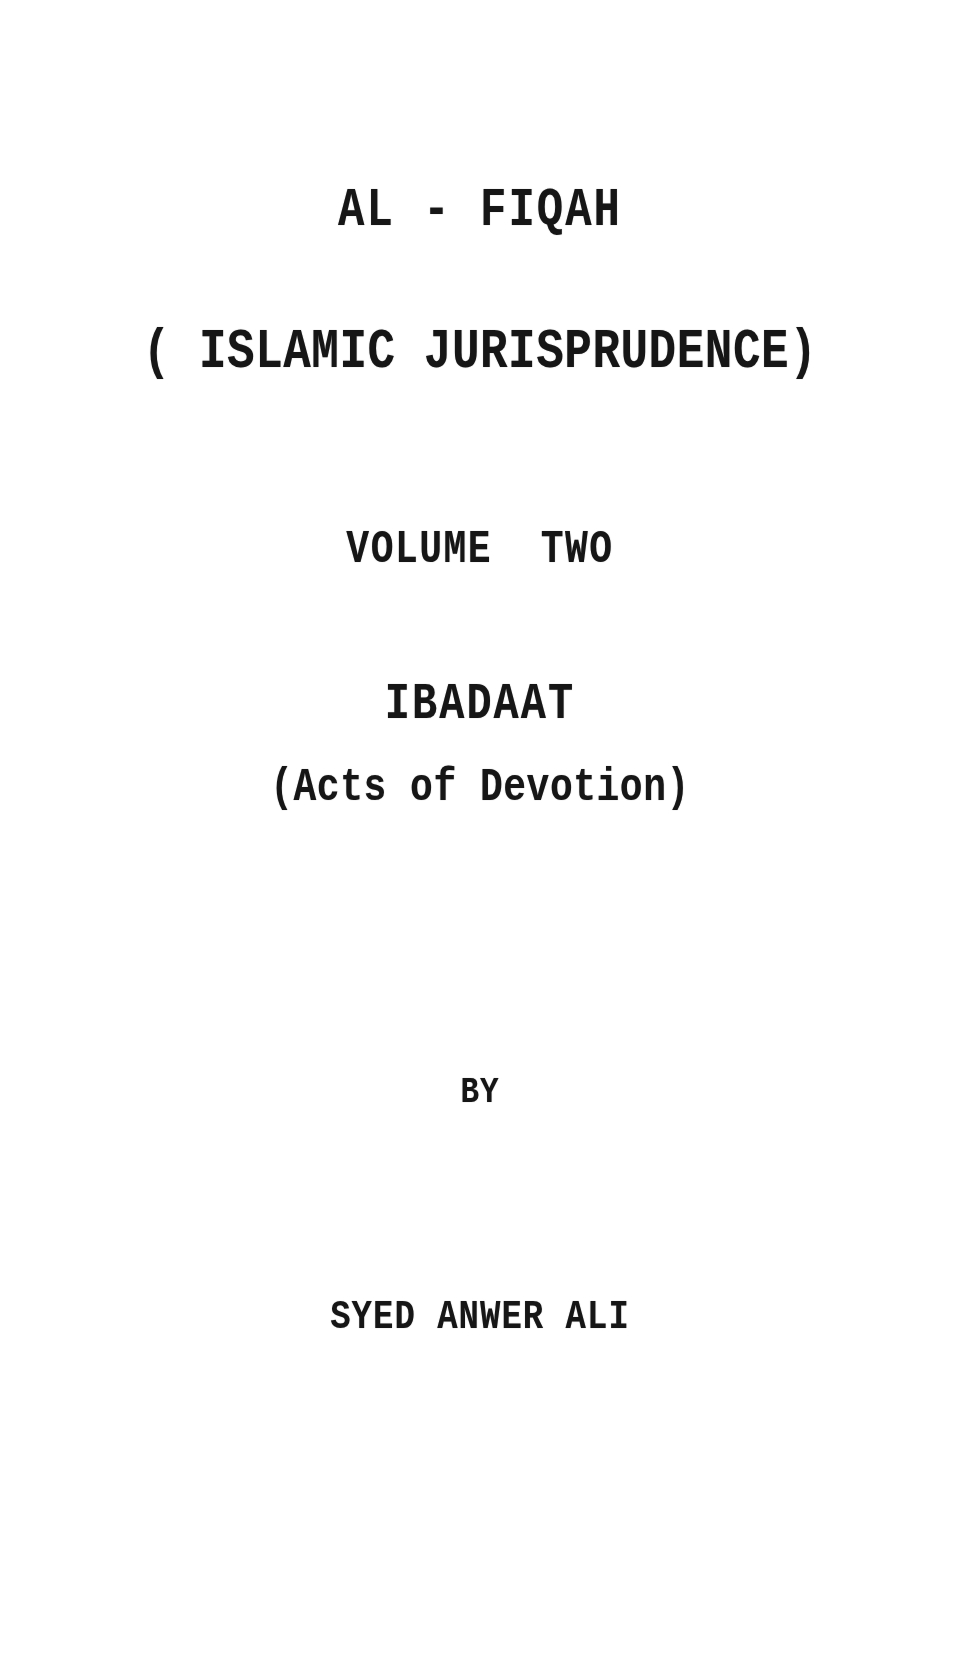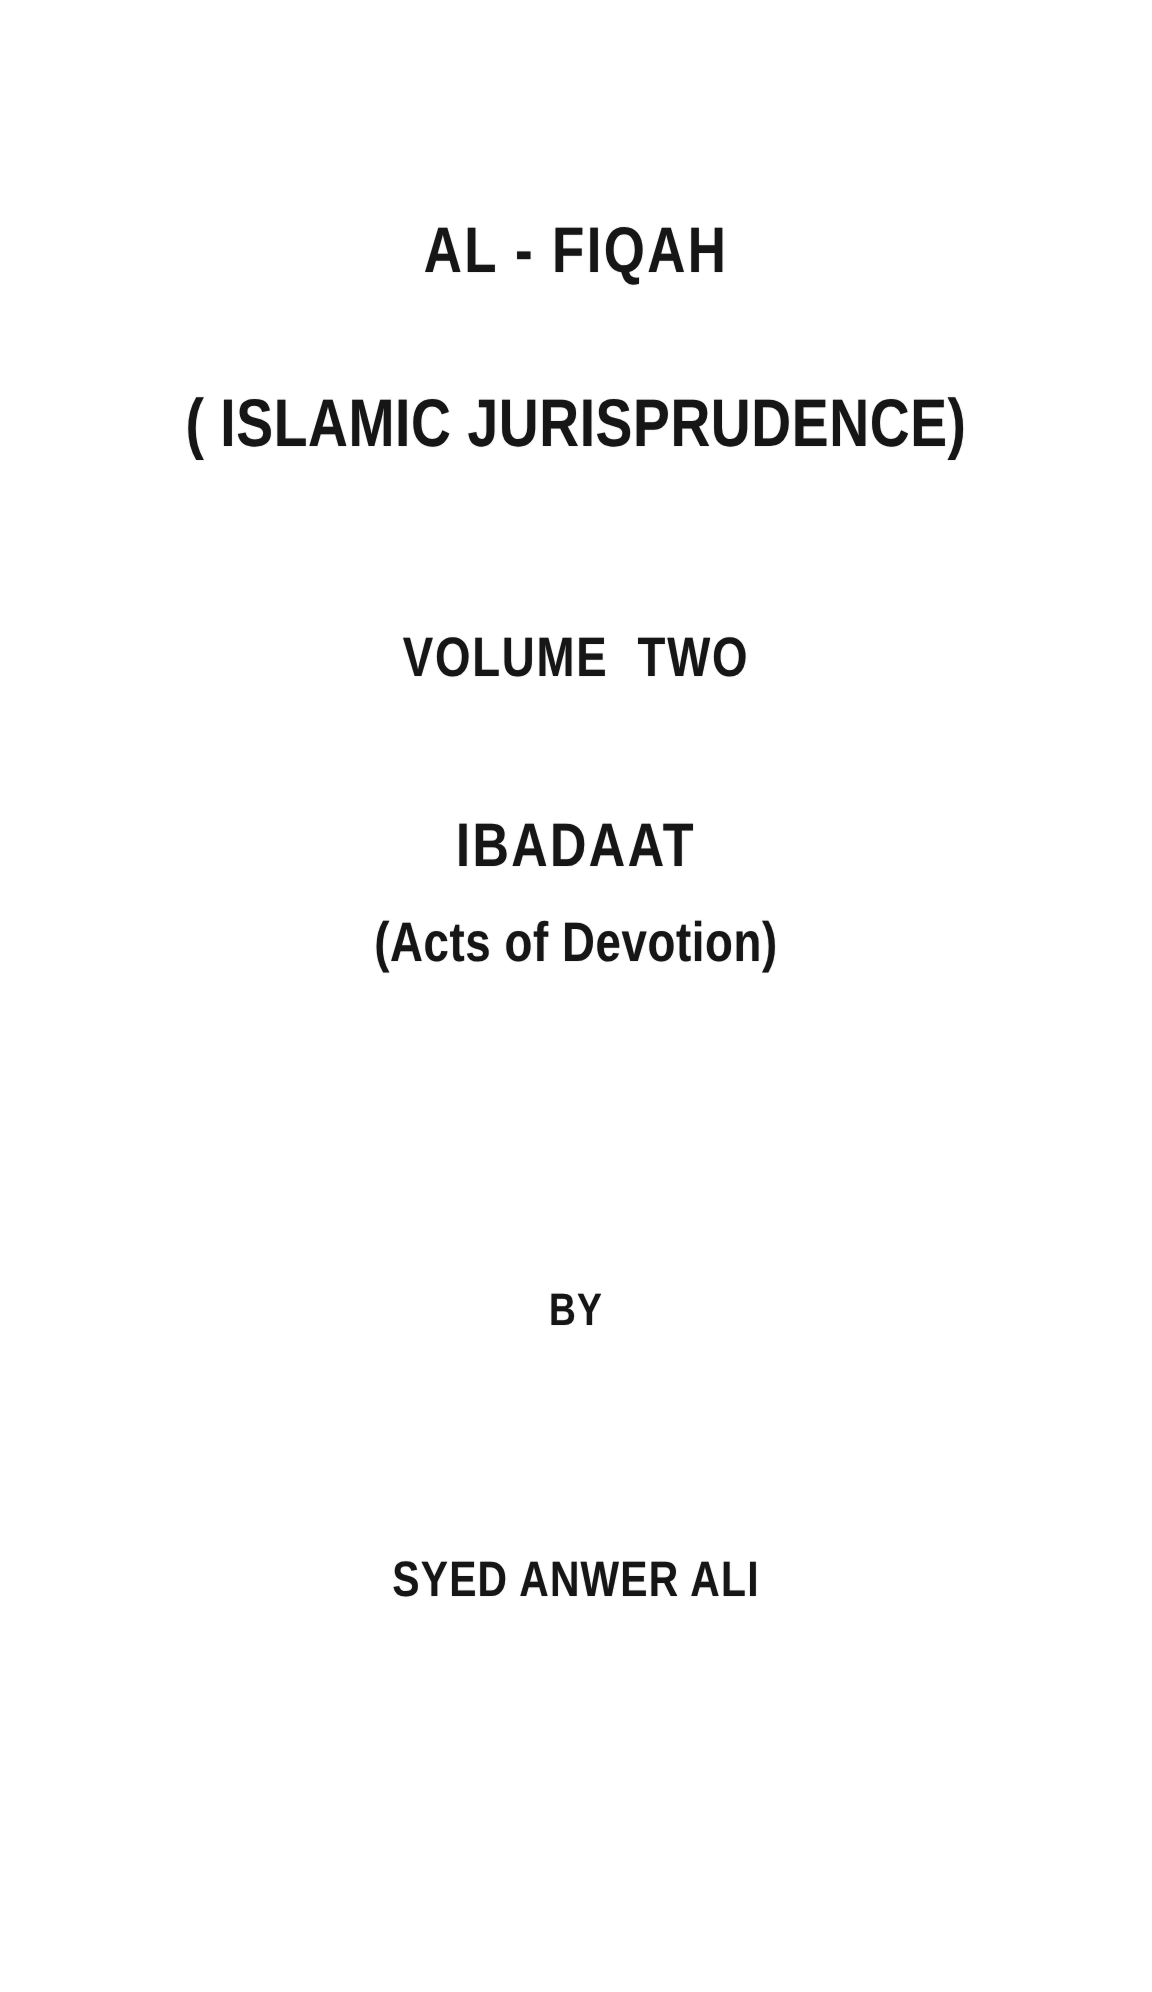--- a/index.html
+++ b/index.html
@@ -6,21 +6,21 @@
     margin: 0;
     padding: 0;
     background: #ffffff;
   }
   .page {
     position: relative;
     width: 960px;
     height: 1660px;
     background: #ffffff;
     overflow: hidden;
-    font-family: Liberation Sans, sans-serif;
+    font-family: Liberation Mono, monospace;
     color: #161616;
   }
   .line {
     position: absolute;
     left: 50%;
     transform: translate(-50%, -50%) scaleY(1.22);
     transform-origin: center;
     font-weight: bold;
     white-space: pre;           
     color: #161616;

